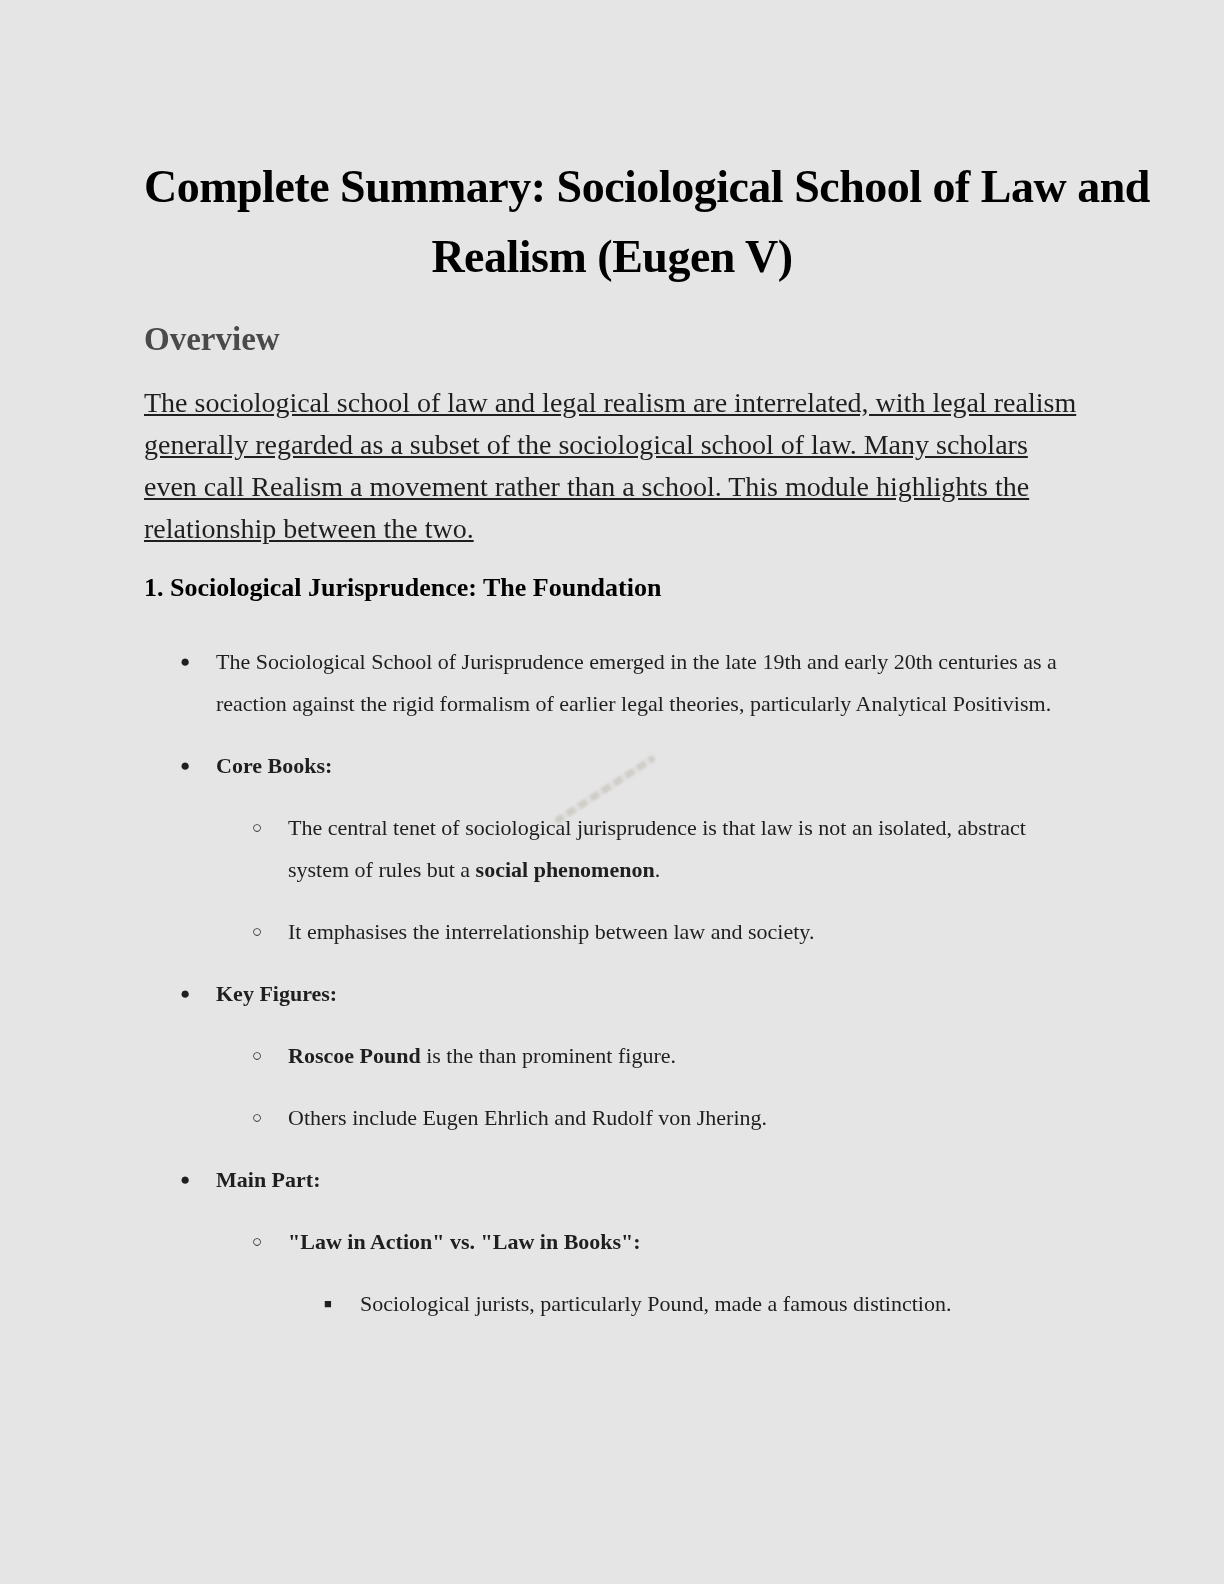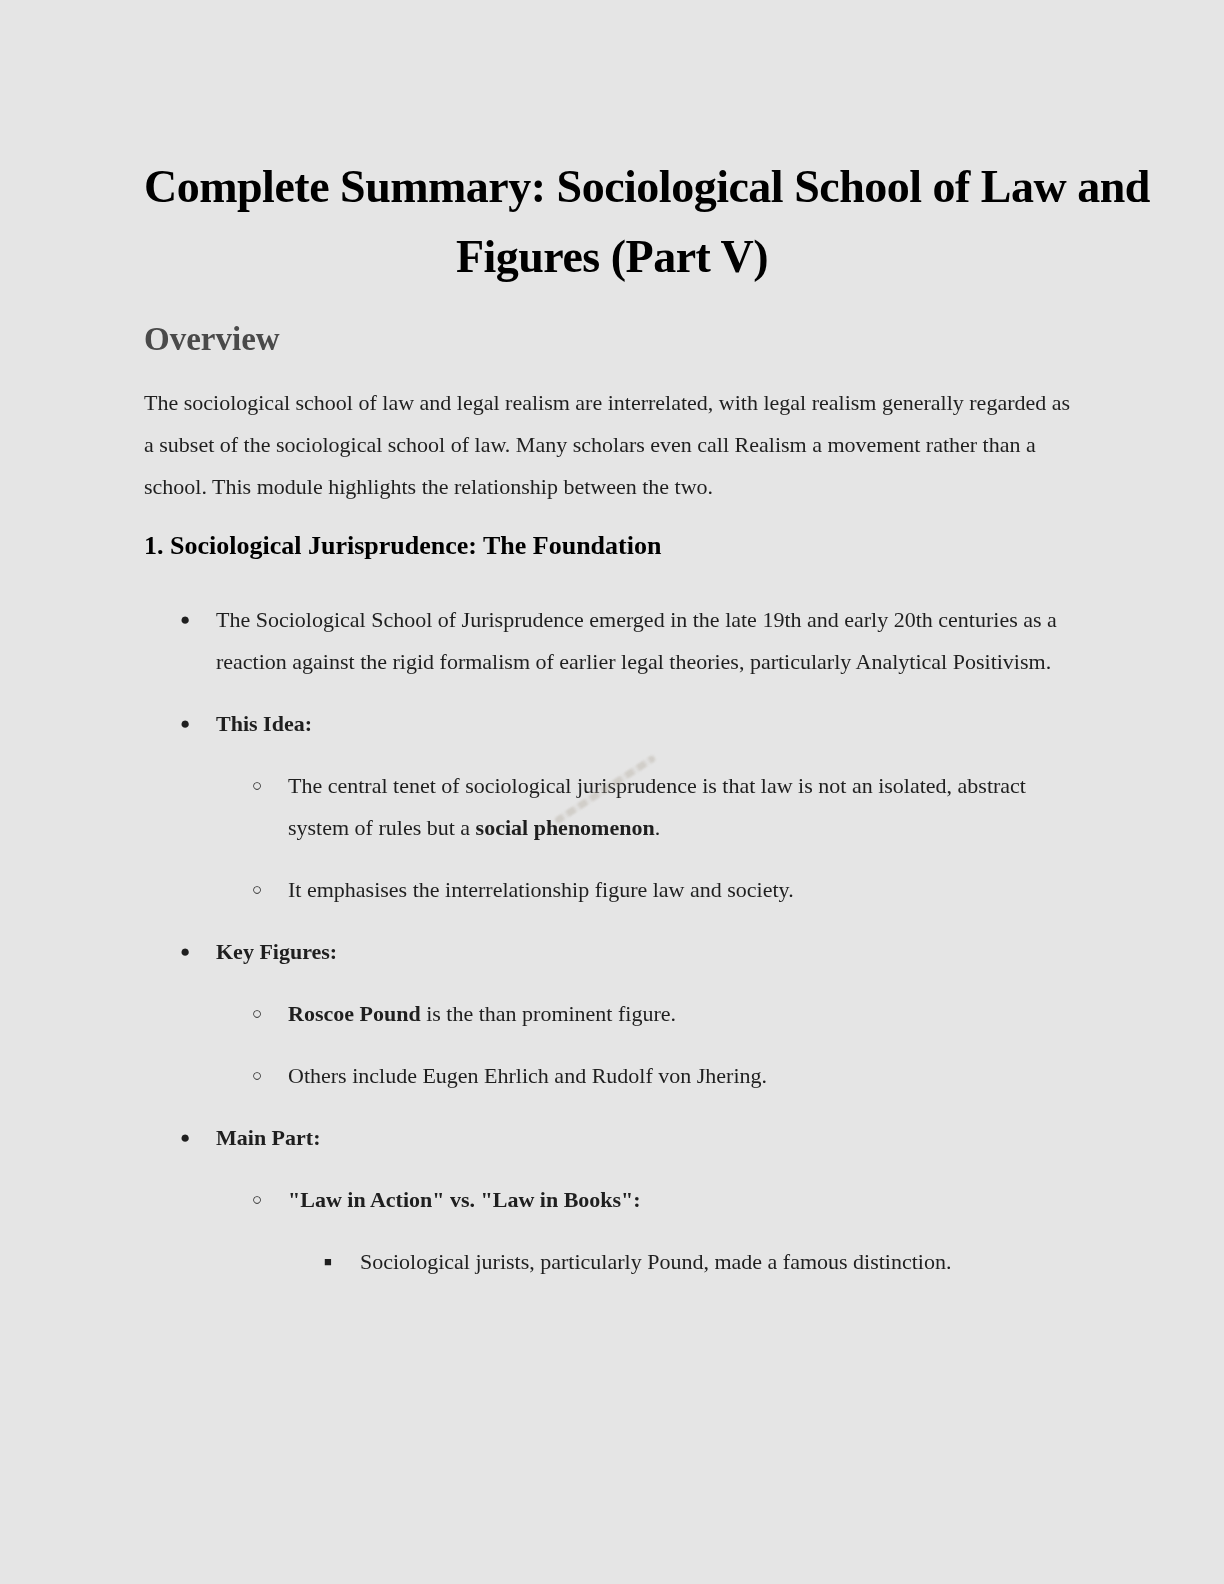--- a/index.html
+++ b/index.html
@@ -33,23 +33,24 @@
     white-space: nowrap;
   }
   .h2-overview {
     font-size: 33px;
     font-weight: 700;
     color: #4a4a4a;
     margin: 0 0 22px 0;
     line-height: 1.2;
   }
   .body-par {
-    font-size: 22px;
+    font-size: 28px;
     line-height: 42px;
     margin: 16px 0 22px 0;
+    text-decoration: underline;
   }
   .h3-section {
     font-size: 26px;
     font-weight: 700;
     color: #000000;
     margin: 0 0 38px 0;
     line-height: 1.2;
   }
   .blist { margin: 0; padding: 0; }
   .li {
@@ -103,56 +104,56 @@
 <div class="page">
 
   <div class="watermark">
     <div class="streak"></div>
   </div>
 
   <div class="content">
 
     <h1 class="doc-title">
       <span class="title-line">Complete Summary: Sociological School of Law and</span>
-      <span class="title-line">Figures (Part V)</span>
+      <span class="title-line">Realism (Eugen V)</span>
     </h1>
 
     <h2 class="h2-overview">Overview</h2>
 
     <p class="body-par">The sociological school of law and legal realism are interrelated, with legal realism generally regarded as a subset of the sociological school of law. Many scholars even call Realism a movement rather than a school. This module highlights the relationship between the two.</p>
 
     <h3 class="h3-section">1. Sociological Jurisprudence: The Foundation</h3>
 
     <div class="blist">
 
       <div class="li l1">
         <span class="marker">●</span>
         <div class="li-text">
           <span>The Sociological School of Jurisprudence emerged in the late 19th and early 20th centuries as a reaction against the rigid formalism of earlier legal theories, particularly Analytical Positivism.</span>
         </div>
       </div>
 
       <div class="li l1">
         <span class="marker">●</span>
         <div class="li-text">
-          <b>This Idea:</b>
+          <b>Core Books:</b>
         </div>
       </div>
 
       <div class="li l2">
         <span class="marker">○</span>
         <div class="li-text">
           <span>The central tenet of sociological jurisprudence is that law is not an isolated, abstract system of rules but a </span><b>social phenomenon</b><span>.</span>
         </div>
       </div>
 
       <div class="li l2">
         <span class="marker">○</span>
         <div class="li-text">
-          <span>It emphasises the interrelationship figure law and society.</span>
+          <span>It emphasises the interrelationship between law and society.</span>
         </div>
       </div>
 
       <div class="li l1">
         <span class="marker">●</span>
         <div class="li-text">
           <b>Key Figures:</b>
         </div>
       </div>
 

